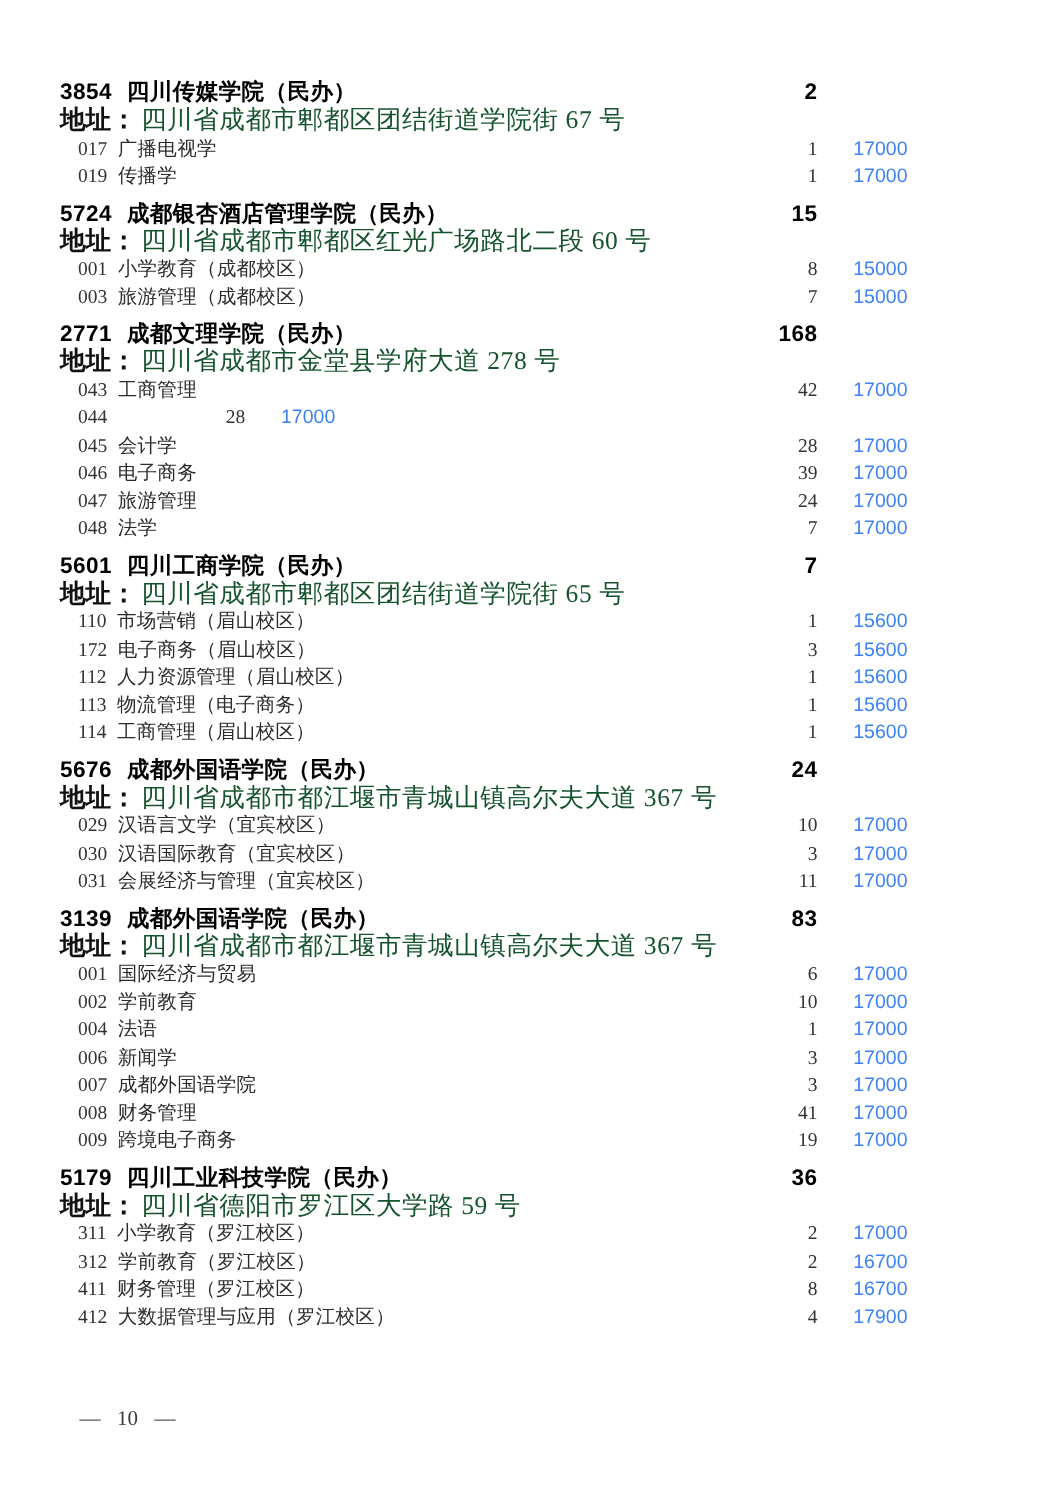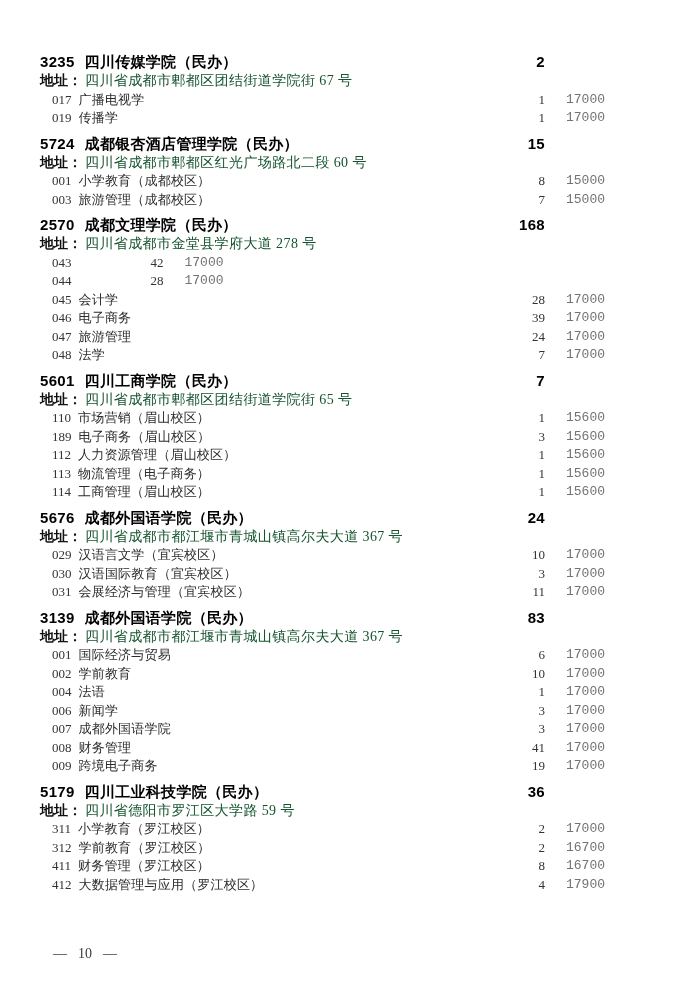--- a/index.html
+++ b/index.html
@@ -38,21 +38,21 @@
   }
   .inst-code { margin-right: 10px; white-space: nowrap; }
   .inst-name { flex: 1 1 auto; white-space: nowrap; overflow: hidden; }
   
   .addr-row {
     display: flex;
     align-items: baseline;
     padding-left: 40px;
     padding-right: 95px;
     line-height: 18.5px;
-    font-size: 14px;
+    font-size: 17px;
   }
   .addr-label {
     font-family: "Liberation Sans", sans-serif;
     font-weight: bold;
     color: #111111;
     margin-right: 3px;
     white-space: nowrap;
   }
   .addr-text {
     font-family: "Liberation Serif", serif;
@@ -86,43 +86,43 @@
   }
   .major-row .col-count {
     font-family: "Liberation Serif", serif;
     color: #333333;
   }
   .col-tuition {
     flex: 0 0 60px;
     width: 60px;
     text-align: right;
     white-space: nowrap;
-    font-family: Liberation Mono, monospace;
-    color: #737373;
+    font-family: Liberation Sans, sans-serif;
+    color: #3b82f6;
   }
   
   .footer {
     margin-top: 52px;
     padding-left: 53px;
     display: flex;
     align-items: baseline;
     gap: 11px;
     font-size: 14px;
     color: #3a3a3a;
     font-family: "Liberation Serif", serif;
   }
 </style>
 </head>
 <body>
 
 <div class="page">
   <main>
   <section class="inst">
     <div class="inst-header">
-      <span class="inst-code">3235</span>
+      <span class="inst-code">3854</span>
       <span class="inst-name">四川传媒学院（民办）</span>
       <span class="col-count">2</span>
       <span class="col-tuition"></span>
     </div>
     <div class="addr-row">
       <span class="addr-label">地址：</span>
       <span class="addr-text">四川省成都市郫都区团结街道学院街 67 号</span>
     </div>
     <div class="majors">
   <div class="major-row">
@@ -164,32 +164,33 @@
     <span class="major-code">003</span>
     <span class="major-name">旅游管理（成都校区）</span>
     <span class="col-count">7</span>
     <span class="col-tuition">15000</span>
   </div>
 </div>
   </section>
 
   <section class="inst">
     <div class="inst-header">
-      <span class="inst-code">2570</span>
+      <span class="inst-code">2771</span>
       <span class="inst-name">成都文理学院（民办）</span>
       <span class="col-count">168</span>
       <span class="col-tuition"></span>
     </div>
     <div class="addr-row">
       <span class="addr-label">地址：</span>
       <span class="addr-text">四川省成都市金堂县学府大道 278 号</span>
     </div>
     <div class="majors">
   <div class="major-row">
     <span class="major-code">043</span>
+    <span class="major-name">工商管理</span>
     <span class="col-count">42</span>
     <span class="col-tuition">17000</span>
   </div>
 
   <div class="major-row">
     <span class="major-code">044</span>
     <span class="col-count">28</span>
     <span class="col-tuition">17000</span>
   </div>
 
@@ -236,21 +237,21 @@
     </div>
     <div class="majors">
   <div class="major-row">
     <span class="major-code">110</span>
     <span class="major-name">市场营销（眉山校区）</span>
     <span class="col-count">1</span>
     <span class="col-tuition">15600</span>
   </div>
 
   <div class="major-row">
-    <span class="major-code">189</span>
+    <span class="major-code">172</span>
     <span class="major-name">电子商务（眉山校区）</span>
     <span class="col-count">3</span>
     <span class="col-tuition">15600</span>
   </div>
 
   <div class="major-row">
     <span class="major-code">112</span>
     <span class="major-name">人力资源管理（眉山校区）</span>
     <span class="col-count">1</span>
     <span class="col-tuition">15600</span>

